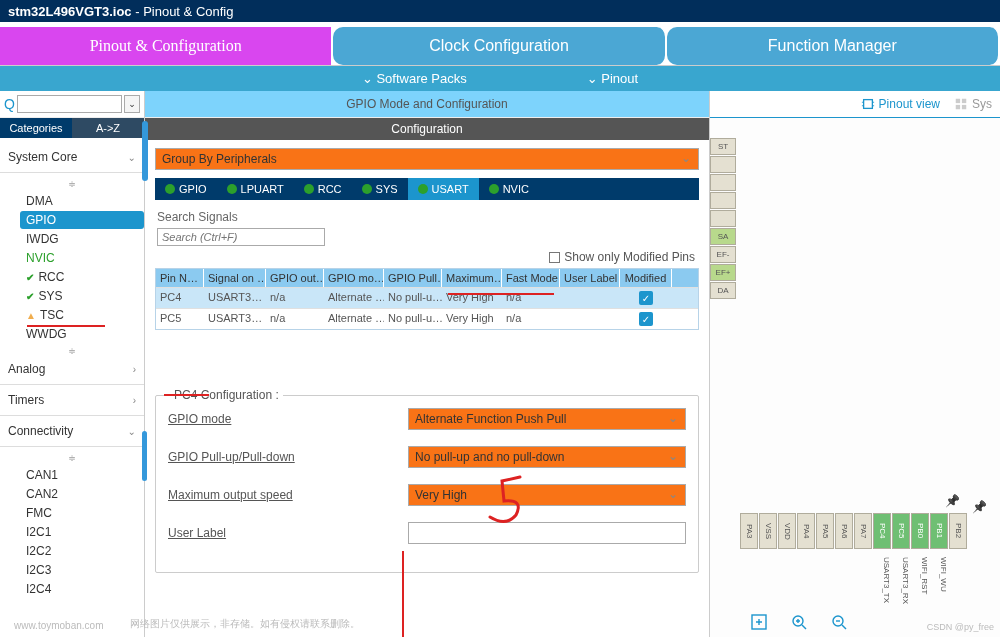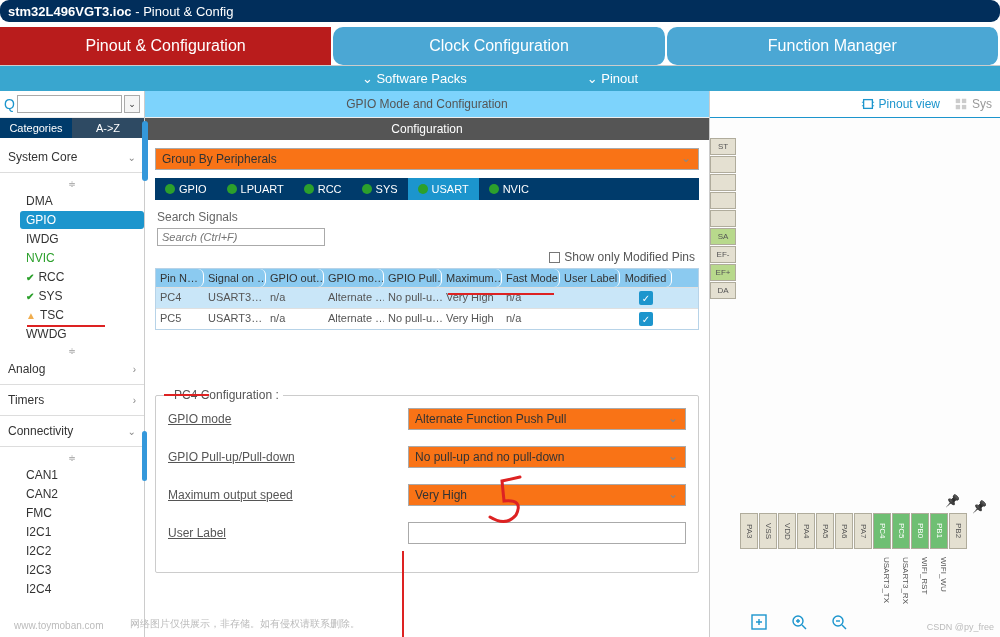--- a/index.html
+++ b/index.html
@@ -1,25 +1,25 @@
 <!DOCTYPE html>
 <html><head>
 <meta charset="utf-8">
 <style>
 * { box-sizing: border-box; margin: 0; padding: 0; font-family: -apple-system, "Segoe UI", Arial, sans-serif; }
 body { width: 1000px; height: 637px; overflow: hidden; background: #fff; font-size: 12px; color: #333; }
 
 
-.titlebar { height: 22px; background: #012e5b; color: #fff; display: flex; align-items: center; padding: 0 8px; font-size: 13px; border-radius: 9px; }
+.titlebar { height: 22px; background: #012e5b; color: #fff; display: flex; align-items: center; padding: 0 8px; font-size: 13px; }
 .titlebar .filename { font-weight: bold; }
 
 
 .main-tabs { display: flex; background: #fff; border-bottom: 1px solid #ccc; border-top: 5px solid #fff; }
 .main-tabs .tab { flex: 1; text-align: center; padding: 10px 0; background: #4ba7d4; color: #fff; font-size: 16px; border-right: 2px solid #fff; cursor: pointer; }
-.main-tabs .tab.active { background: #b91c1c; }
+.main-tabs .tab.active { background: #d946ef; font-family: Liberation Serif, serif; }
 .main-tabs .tab.secondary { background: #4ba7d4; border-radius: 10px; }
 
 
 .sub-bar { background: #39a6cf; color: #fff; display: flex; justify-content: center; gap: 120px; padding: 5px 0; font-size: 13px; }
 .sub-bar .item::before { content: "⌄ "; }
 
 
 .workspace { display: flex; height: calc(637px - 22px - 42px - 26px); position: relative; }
 
 
@@ -64,21 +64,21 @@
 .pt .dot { width: 10px; height: 10px; border-radius: 50%; background: #2ca02c; display: inline-block; }
 
 .search-section { padding: 10px 12px 4px; }
 .search-section .lbl { color: #666; font-size: 12px; margin-bottom: 4px; }
 .search-section input { width: 168px; border: 1px solid #aaa; padding: 2px 4px; font-size: 11px; font-style: italic; color: #888; }
 .modrow { display: flex; justify-content: flex-end; align-items: center; padding: 0 14px 4px; color: #555; font-size: 12px; gap: 4px; }
 .modrow .cb { width: 11px; height: 11px; border: 1px solid #777; display: inline-block; }
 
 .grid { margin: 0 10px; border: 1px solid #b7d3e8; }
 .grid-head { display: flex; background: #8bcaf0; color: #333; font-size: 11px; }
-.grid-head .c { padding: 3px 4px; border-right: 1px solid #fff; overflow: hidden; white-space: nowrap; border-radius: 6px; }
+.grid-head .c { padding: 3px 4px; border-right: 1px solid #fff; overflow: hidden; white-space: nowrap; }
 .grid-row { display: flex; font-size: 11px; border-top: 1px solid #e0e0e0; color: #555; }
 .grid-row.sel { background: #c9e6f8; }
 .grid-row .c { padding: 3px 4px; overflow: hidden; white-space: nowrap; }
 .c.pin { width: 48px; } .c.sig { width: 62px; } .c.out { width: 58px; } .c.mode { width: 60px; } 
 .c.pull { width: 58px; } .c.max { width: 60px; } .c.fast { width: 58px; } .c.user { width: 60px; } .c.mod { width: 52px; text-align: center; }
 .checkmark { background: #1c95cd; color: #fff; width: 14px; height: 14px; display: inline-flex; align-items: center; justify-content: center; font-size: 10px; border-radius: 2px; }
 
 .form-area { margin: 65px 10px 0; border: 1px solid #ccc; border-radius: 2px; padding: 12px; position: relative; }
 .form-legend { position: absolute; top: -8px; left: 14px; background: #fff; padding: 0 4px; color: #555; font-size: 12px; }
 .form-row { display: flex; align-items: center; margin-bottom: 16px; }

